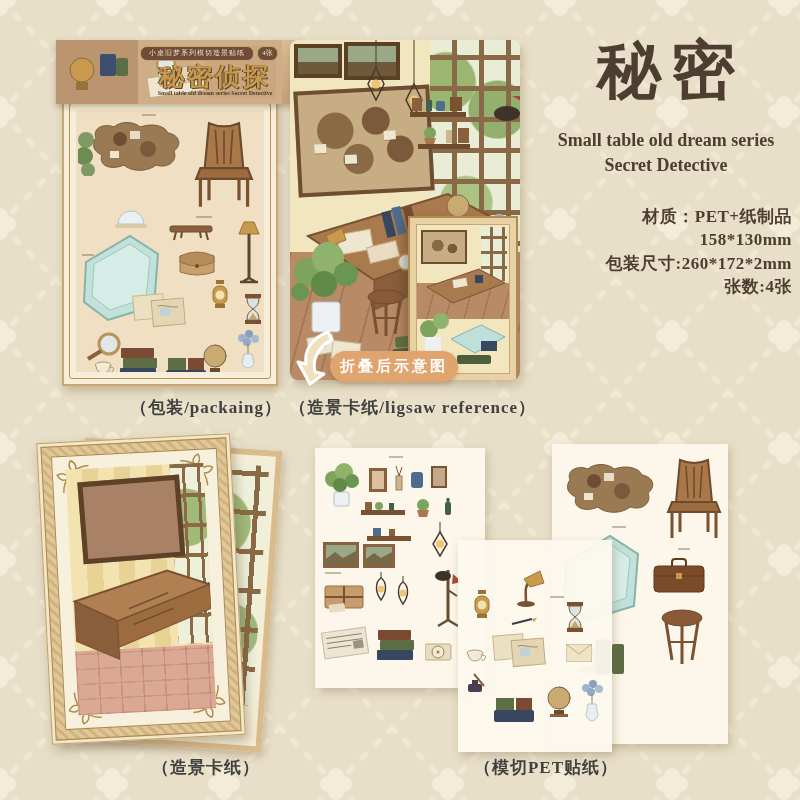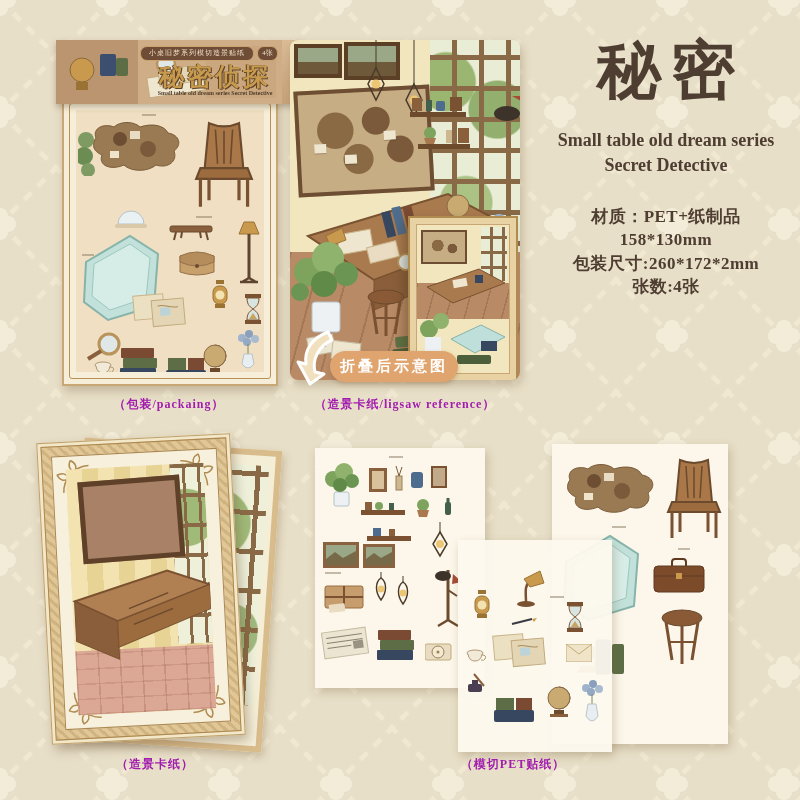--- a/index.html
+++ b/index.html
@@ -2,27 +2,27 @@
 <html><head>
 <meta charset="utf-8">
 <style>
   html,body{margin:0;padding:0;}
   body{width:800px;height:800px;overflow:hidden;font-family:"Liberation Serif",serif;}
   .stage{position:relative;width:800px;height:800px;background:#e8dfc8;overflow:hidden;}
   .abs{position:absolute;}
   .bgsvg{position:absolute;left:0;top:0;}
 
   
-  .caption{position:absolute;text-align:center;font-weight:700;font-size:12px;color:#a21caf;letter-spacing:1px;}
+  .caption{position:absolute;text-align:right;font-weight:700;font-size:17px;color:#404040;letter-spacing:1px;}
 
   
   .right-panel{position:absolute;left:540px;top:34px;width:252px;text-align:center;color:#4e3d31;}
   .big-title{font-size:64px;font-weight:700;line-height:1.16;letter-spacing:10px;text-indent:10px;}
   .sub-en{margin-top:20px;font-size:18px;font-weight:700;line-height:1.35;}
-  .specs{margin-top:28px;font-size:17px;font-weight:700;line-height:23.5px;letter-spacing:.5px;}
+  .specs{margin-top:28px;font-size:17px;font-weight:700;line-height:23.5px;letter-spacing:.5px;text-align:right;}
 
   
   .package{position:absolute;left:56px;top:40px;width:226px;height:346px;}
   .pkg-sheet{position:absolute;left:6px;top:56px;width:212px;height:286px;background:#f6eed8;border:2px solid #c8a774;box-shadow:2px 5px 9px rgba(110,85,50,.3);}
   .pkg-line{position:absolute;inset:5px;border:1.5px solid #b99058;border-radius:3px;}
   .pkg-backdrop{position:absolute;inset:12px;background:#f0dfc2;overflow:hidden;}
   .pkg-header{position:absolute;left:0;top:0;width:226px;height:64px;background:linear-gradient(180deg,#d9bb96,#c6a279);box-shadow:0 3px 6px rgba(90,65,35,.35);overflow:hidden;padding-left:21px;}
   .pkg-pill{position:absolute;left:84px;top:6px;width:112px;height:13px;background:#6e4c36;border:1px solid #caa express;border:1px solid #caa36f;border-radius:7px;color:#f2e2c8;font-size:7px;line-height:12px;text-align:center;letter-spacing:1px;overflow:hidden;}
   .pkg-count{position:absolute;left:201px;top:6px;width:19px;height:13px;background:#6e4c36;border:1px solid #caa36f;border-radius:7px;color:#f2e2c8;font-size:7px;line-height:12px;text-align:center;}
   .pkg-title{position:absolute;right:8px;top:20px;width:160px;text-align:center;font-size:25px;font-weight:700;letter-spacing:3px;color:#c89a4e;text-shadow:1px 1px 0 #5e4327,-1px 0 0 #5e4327;}

